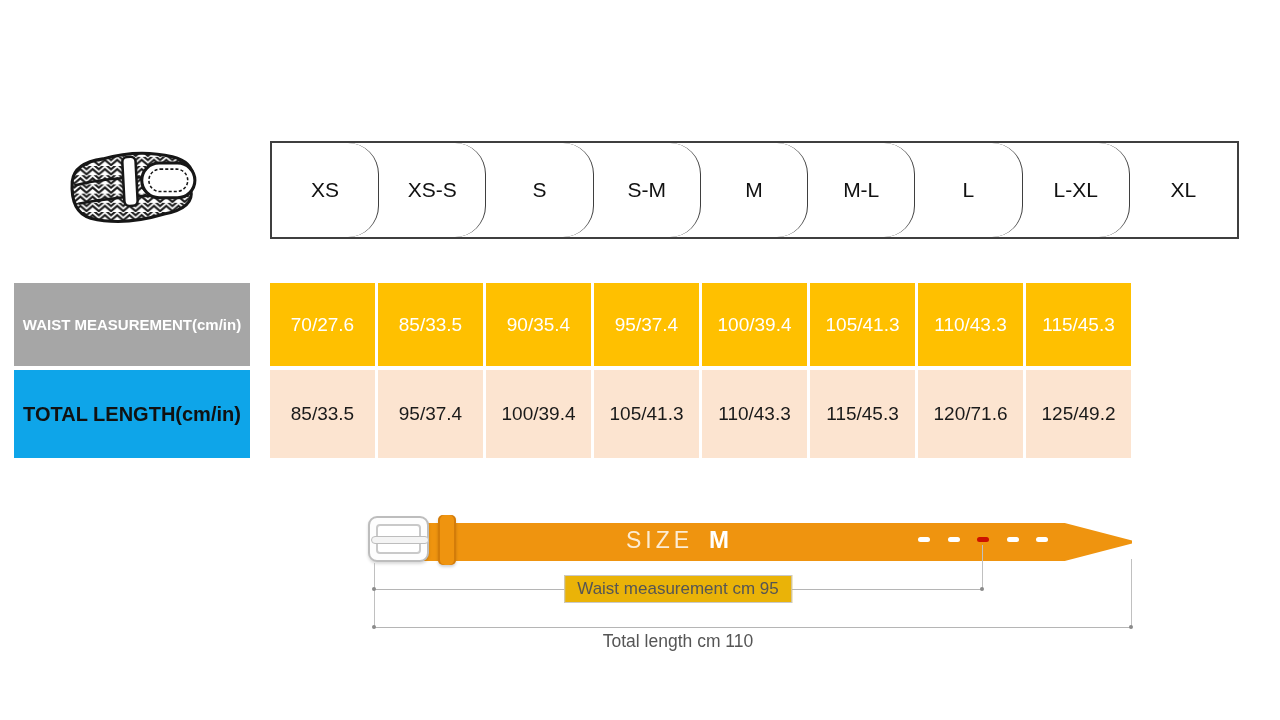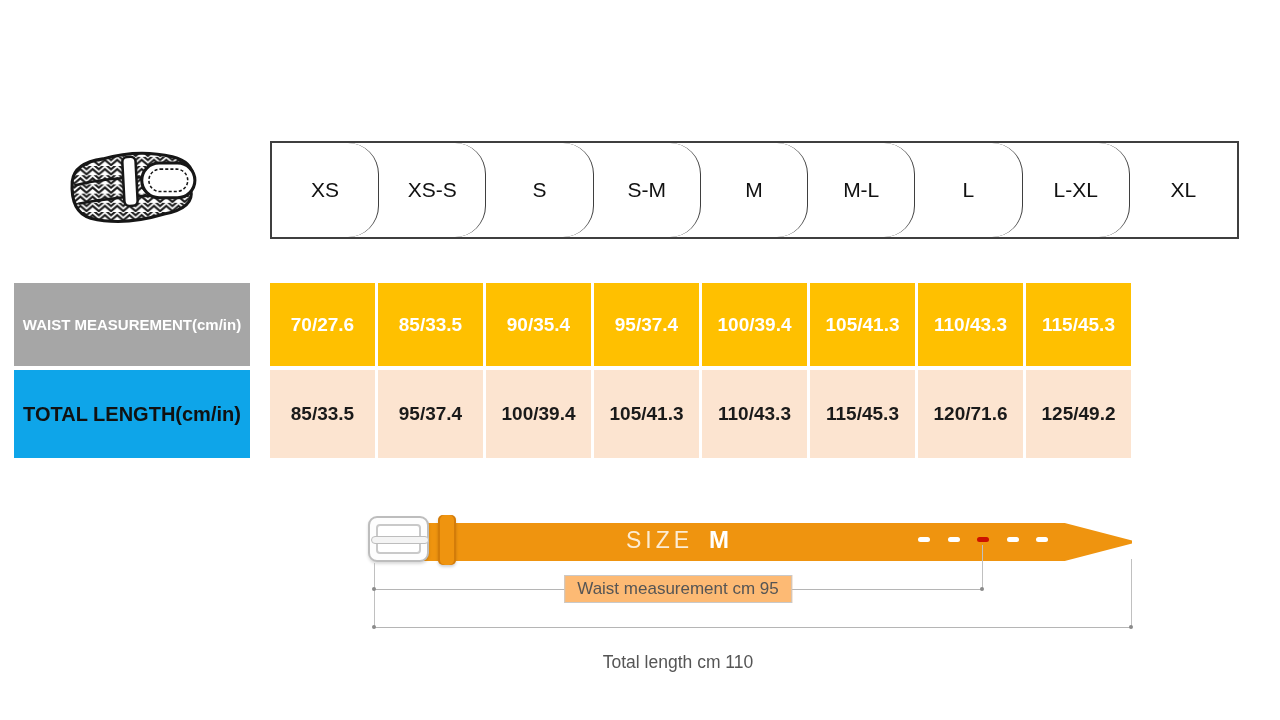--- a/index.html
+++ b/index.html
@@ -21,21 +21,21 @@
   
   .rowlabel{left:14px;width:236px;display:flex;align-items:center;
     justify-content:center;text-align:center;font-weight:bold;line-height:1.45;}
   #waist-label{top:283px;height:83px;background:#a6a6a6;color:#fff;font-size:15px;}
   #length-label{top:370px;height:88px;background:#0ea5e9;color:#111;font-size:20px;}
 
   
   .valrow{left:270px;width:969px;display:grid;grid-template-columns:repeat(9,1fr);column-gap:3px;}
   #waist-row{top:283px;height:83px;}
   #length-row{top:370px;height:88px;}
-  .vcell{display:flex;align-items:center;justify-content:center;font-weight:bold;font-size:19px;}
+  .vcell{display:flex;align-items:center;justify-content:center;font-weight:normal;font-size:19px;}
   #waist-row .vcell{background:#ffc000;color:#fff;}
   #length-row .vcell{background:#fce4d0;color:#1a1a1a;}
 
   
   #strap{left:424px;top:523px;width:708px;height:38px;background:#ef940f;
     clip-path:polygon(0 0,90.5% 0,100% 46%,100% 54%,90.5% 100%,0 100%);}
   #keeper{left:438px;top:515px;width:18px;height:50px;background:#ef940f;border-radius:5px;
     box-shadow:inset 2px 0 0 rgba(160,80,0,.35), inset -2px 0 0 rgba(160,80,0,.35), 0 2px 3px rgba(0,0,0,.18);}
   #buckle{left:368px;top:516px;width:61px;height:46px;background:#fdfdfd;
     border:2.5px solid #bdbdbd;border-radius:9px;box-sizing:border-box;
@@ -49,23 +49,23 @@
   #size-text .size-word{font-size:23px;letter-spacing:4px;color:rgba(255,255,255,.82);}
   #size-text .size-val{font-size:24px;font-weight:bold;margin-left:16px;letter-spacing:1px;}
 
   .hole{position:absolute;top:537px;width:12px;height:5px;border-radius:2.5px;background:#fff;}
   .hole.red{background:#cc1100;}
 
   .mline{height:1px;background:#b5b5b5;}
   .vline{width:1px;background:#c0c0c0;}
   .dot{width:4px;height:4px;border-radius:50%;background:#8a8a8a;}
 
-  #waist-box{left:678px;top:575px;transform:translateX(-50%);background:#fdba74;
+  #waist-box{left:678px;top:575px;transform:translateX(-50%);background:#eab308;
     border:1px solid #c9c9c9;padding:3px 12px;font-size:17px;color:#555;white-space:nowrap;}
-  #length-text{left:678px;top:650px;transform:translateX(-50%);background:#fff;
+  #length-text{left:678px;top:629px;transform:translateX(-50%);background:#fff;
     padding:2px 16px;font-size:17.5px;color:#555;white-space:nowrap;}
 </style>
 </head>
 <body>
 
 <div class="abs" id="product-icon">
   <svg width="138" height="98" viewBox="0 0 135 95">
     <defs>
       <pattern id="braid" width="12" height="9" patternUnits="userSpaceOnUse">
         <path d="M-1,9 L6,3 L13,9" fill="none" stroke="#1c1c1c" stroke-width="2"></path>

